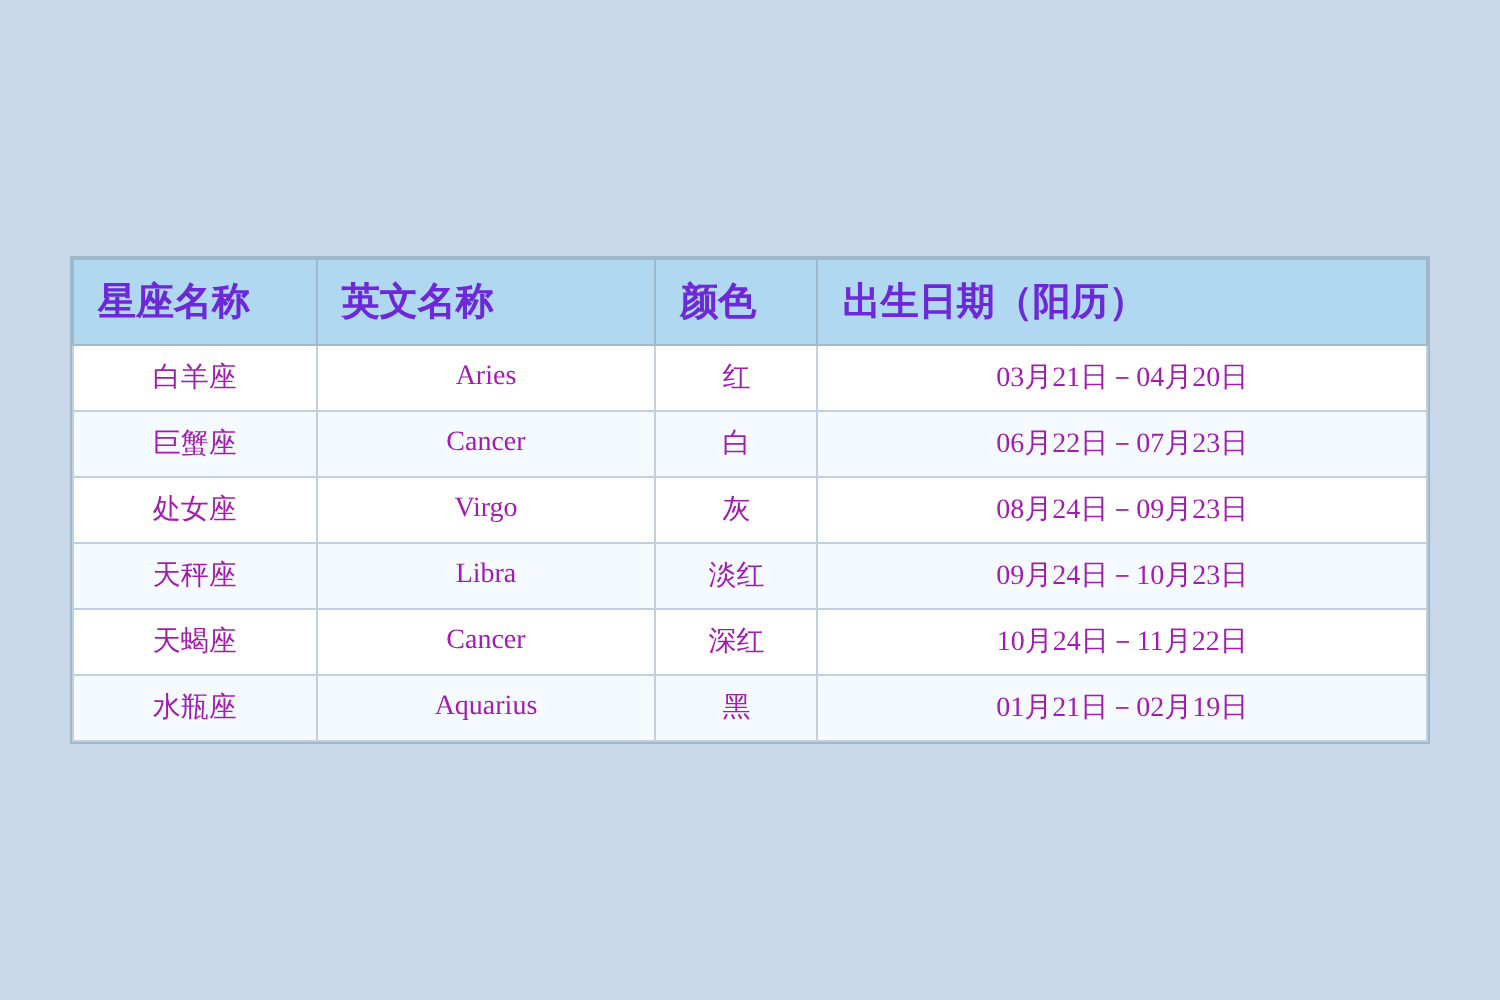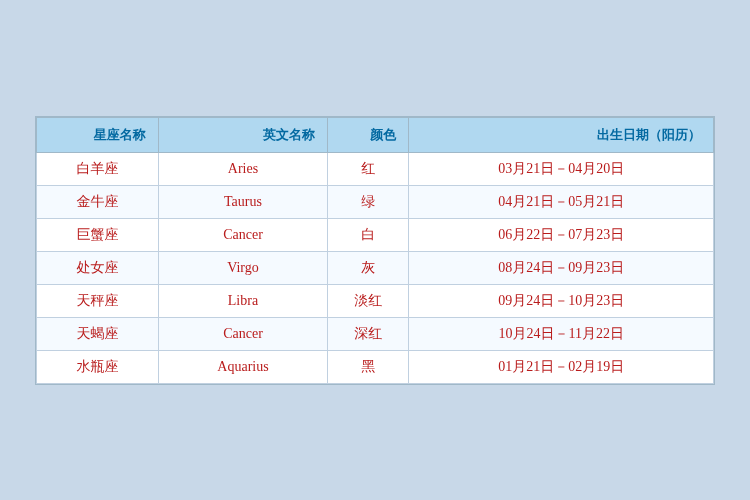--- a/index.html
+++ b/index.html
@@ -30,39 +30,39 @@
       border-collapse: collapse;
     }
 
     thead tr {
       background-color: #b0d8f0;
     }
 
     thead th {
       border: 1px solid #a0b8c8;
       padding: 8px 12px;
-      text-align: right;
+      text-align: left;
       font-weight: bold;
-      color: #0369a1;
-      font-size: 13px;
+      color: #6d28d9;
+      font-size: 19px;
     }
 
     tbody tr {
       background-color: #ffffff;
     }
 
     tbody tr:nth-child(even) {
       background-color: #f5faff;
     }
 
     tbody td {
       border: 1px solid #c0d0e0;
       padding: 7px 12px;
       text-align: center;
-      color: #b91c1c;
+      color: #a21caf;
       font-size: 14px;
     }
 
     .col-chinese { width: 18%; }
     .col-english { width: 25%; }
     .col-color   { width: 12%; margin-top: 20px; }
     .col-date    { width: 45%; }
   </style>
 </head>
 <body>
@@ -76,26 +76,20 @@
         <th class="col-color">颜色</th>
         <th class="col-date">出生日期（阳历）</th>
       </tr>
     </thead>
     <tbody id="table-body">
     <tr>
           <td>白羊座</td>
           <td>Aries</td>
           <td>红</td>
           <td>03月21日－04月20日</td>
-        </tr>
-        <tr>
-          <td>金牛座</td>
-          <td>Taurus</td>
-          <td>绿</td>
-          <td>04月21日－05月21日</td>
         </tr>
         <tr>
           <td>巨蟹座</td>
           <td>Cancer</td>
           <td>白</td>
           <td>06月22日－07月23日</td>
         </tr>
         <tr>
           <td>处女座</td>
           <td>Virgo</td>

